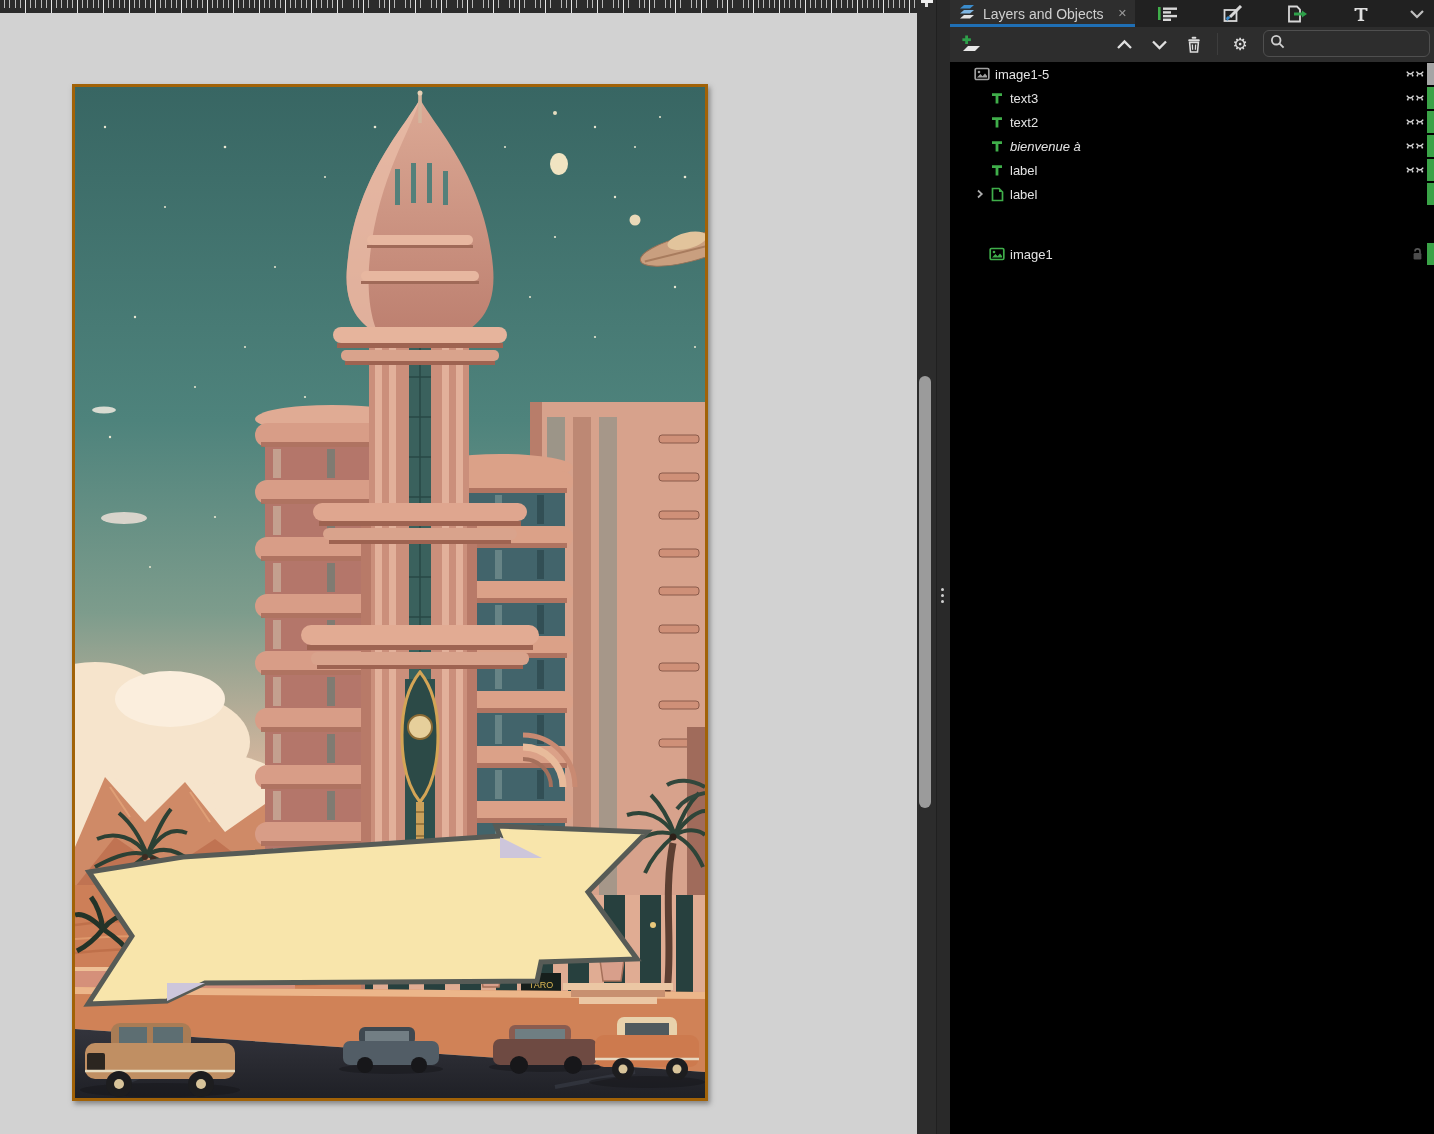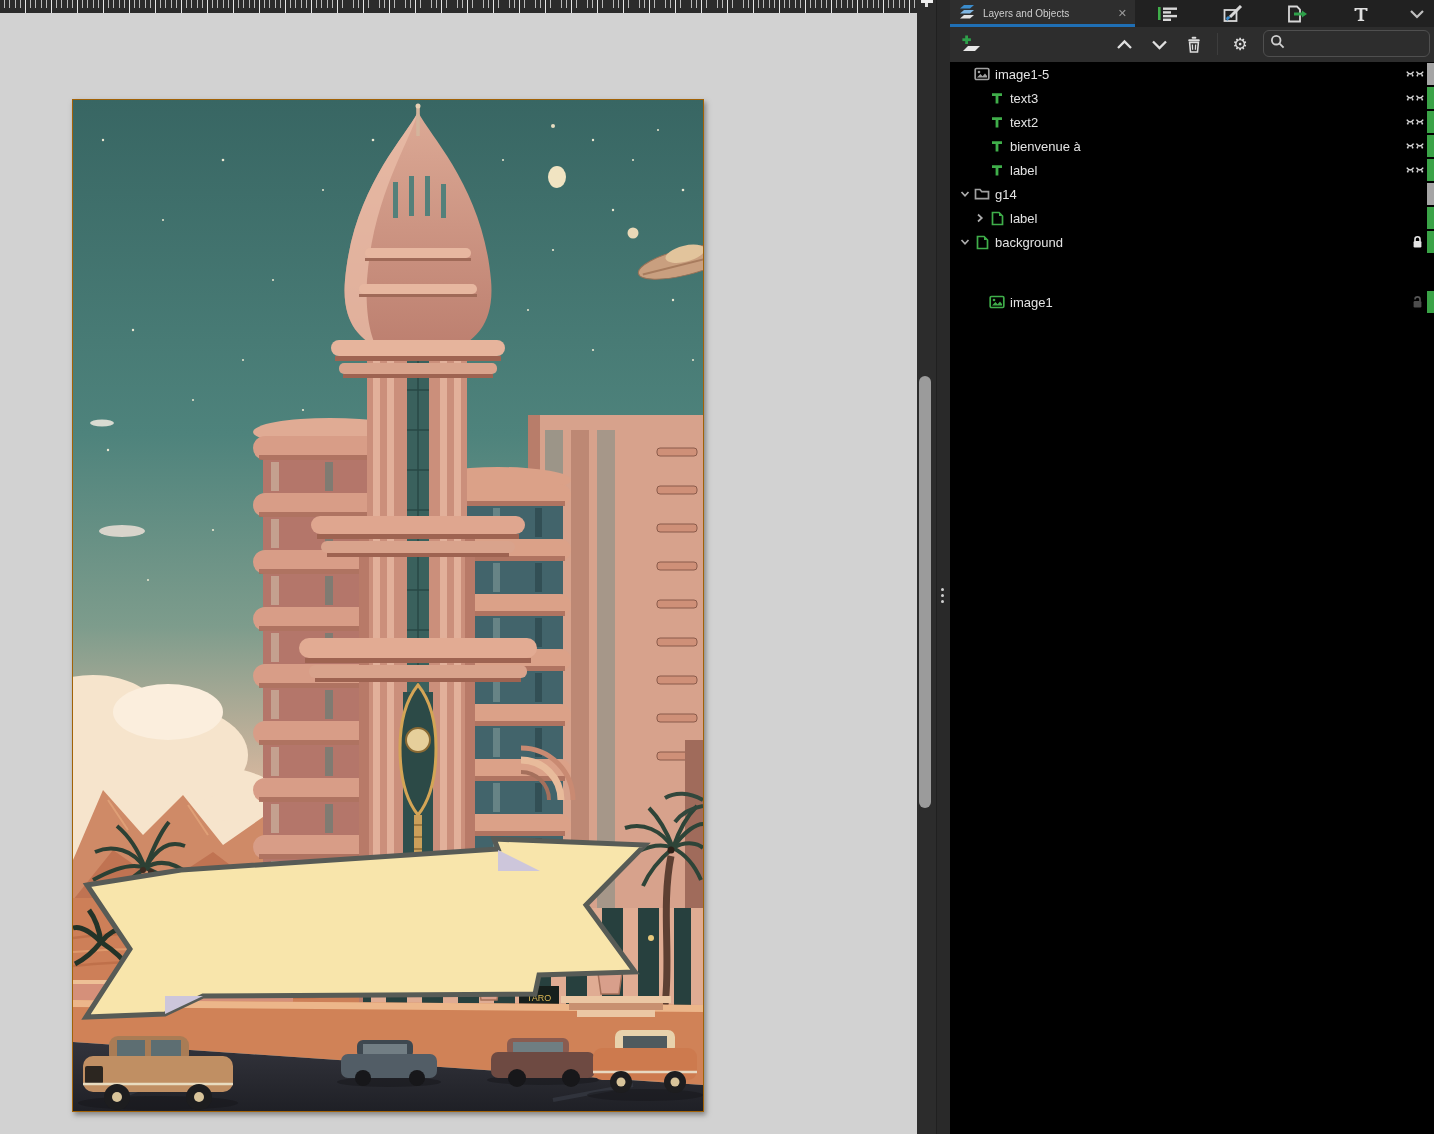--- a/index.html
+++ b/index.html
@@ -5,39 +5,39 @@
   html,body{margin:0;padding:0;background:#1e1e1e;}
   .screen{position:relative;width:1434px;height:1134px;overflow:hidden;
           font-family:"Liberation Sans",sans-serif;background:#d2d2d2;}
   
   .ruler{position:absolute;left:0;top:0;width:917px;height:13px;background:#2b2b2b;
     background-image:
       repeating-linear-gradient(90deg, transparent 0px, transparent 25px, #e6e6e6 25px, #e6e6e6 26px),
       repeating-linear-gradient(90deg, transparent 0px, transparent 4.3px, #b9b9b9 4.3px, #b9b9b9 5.2px);
     background-size:auto 100%, auto 62%;background-repeat:repeat-x;background-position:top left;}
   .canvas-bg{position:absolute;left:0;top:13px;width:917px;height:1121px;background:#d2d2d2;}
-  .page{position:absolute;left:72px;top:99px;width:630px;height:1011px;background:#fff;
-        border:1px solid #a16207;box-sizing:content-box;
+  .page{position:absolute;left:72px;top:84px;width:630px;height:1011px;background:#fff;
+        border:3px solid #a16207;box-sizing:content-box;
         box-shadow:2px 3px 5px rgba(70,70,70,.55);}
   .page svg{display:block;}
   
   .scroll-col{position:absolute;left:917px;top:0;width:19px;height:1134px;background:#2c2c2c;}
   .scroll-thumb{position:absolute;left:919px;top:376px;width:12px;height:432px;border-radius:6px;background:#9b9b9b;}
   .scroll-top-mark{position:absolute;left:921px;top:0;width:12px;height:3px;background:#f0f0f0;}
   .scroll-top-mark:after{content:"";position:absolute;left:4px;top:3px;width:3px;height:4px;background:#e0e0e0;}
   .splitter{position:absolute;left:936px;top:0;width:14px;height:1134px;background:#292929;border-left:1px solid #202020;}
   .splitter .dots{position:absolute;left:4px;top:588px;display:flex;flex-direction:column;gap:3px;}
   .splitter .dots i{width:3px;height:3px;border-radius:50%;background:#cfcfcf;}
   
   .panel{position:absolute;left:950px;top:0;width:484px;height:1134px;background:#262626;color:#e3e3e3;}
   .tabbar{position:absolute;left:0;top:0;width:484px;height:27px;background:#212121;border-bottom:1px solid #1a1a1a;}
   .tab-active{position:absolute;left:0;top:0;width:185px;height:27px;background:#2e2e2e;
               display:flex;align-items:center;gap:7px;padding:0 8px;box-sizing:border-box;}
   .tab-active:after{content:"";position:absolute;left:0;bottom:0;width:100%;height:3px;background:#1f6fb5;}
-  .tab-label{font-size:10px;color:#cfcfcf;white-space:nowrap;flex:1;}
+  .tab-label{font-size:14px;color:#cfcfcf;white-space:nowrap;flex:1;}
   .tab-close{font-size:11px;color:#9a9a9a;cursor:default;}
   .tab-ico{position:absolute;top:4px;width:34px;height:19px;display:flex;align-items:center;justify-content:center;}
   
   .ptoolbar{position:absolute;left:0;top:27px;width:484px;height:35px;background:#2d2d2d;border-bottom:1px solid #1e1e1e;}
   .tbtn{position:absolute;top:4px;width:28px;height:26px;display:flex;align-items:center;justify-content:center;}
   .tsep{position:absolute;left:267px;top:6px;width:1px;height:22px;background:#3d3d3d;}
   .search{position:absolute;left:313px;top:3px;width:167px;height:27px;border:1px solid #4f4f4f;border-radius:6px;
           background:#2d2d2d;display:flex;align-items:center;padding:0 6px;box-sizing:border-box;gap:4px;}
   .search input{flex:1;background:transparent;border:none;outline:none;color:#ddd;font-size:12px;min-width:0;}
   
@@ -580,21 +580,21 @@
                   <path d="M6,5.2 L7,7.4"></path>
                   <path d="M10.4,2.6 Q13.8,7.4 17.2,2.6"></path>
                   <path d="M12,5.2 L11,7.4"></path>
                   <path d="M15.6,5.2 L16.6,7.4"></path>
                 </g>
               </svg>
             </span>
           </span>
           <span class="strip" style="background: rgb(58, 163, 71);"></span>
         </div>
-        <div class="lrow" style="padding-left: 23px;">
+        <div class="lrow" style="padding-left: 23px; font-style: italic;">
           <span class="chev"></span>
           <span class="tico">
             <svg width="14" height="14" viewBox="0 0 14 14">
               <path d="M2,2.2 h10 v2.8 h-3.6 v7.4 h-2.8 v-7.4 h-3.6 z" fill="#3fae4a"></path>
             </svg>
           </span>
           <span class="llabel">bienvenue à</span>
           <span class="rgt">
             <span class="eye">
               <svg width="18" height="10" viewBox="0 0 18 10">
@@ -628,72 +628,34 @@
                   <path d="M6,5.2 L7,7.4"></path>
                   <path d="M10.4,2.6 Q13.8,7.4 17.2,2.6"></path>
                   <path d="M12,5.2 L11,7.4"></path>
                   <path d="M15.6,5.2 L16.6,7.4"></path>
                 </g>
               </svg>
             </span>
           </span>
           <span class="strip" style="background: rgb(58, 163, 71);"></span>
         </div>
-        <div class="lrow" style="padding-left: 8px;">
-          <span class="chev">
-            <svg width="10" height="10" viewBox="0 0 10 10">
-              <path d="M1.5,3 L5,6.8 L8.5,3" fill="none" stroke="#adadad" stroke-width="1.7"></path>
-            </svg>
-          </span>
-          <span class="tico">
-            <svg width="16" height="14" viewBox="0 0 16 14">
-              <path d="M1.5,2.5 h4.5 l1.8,2.2 h6.7 v7 h-13 z" fill="none" stroke="#a0a0a0" stroke-width="1.7"></path>
-            </svg>
-          </span>
-          <span class="llabel">g14</span>
-          <span class="rgt"></span>
-          <span class="strip" style="background: rgb(165, 165, 165);"></span>
-        </div>
         <div class="lrow" style="padding-left: 23px;">
           <span class="chev">
             <svg width="10" height="10" viewBox="0 0 10 10">
               <path d="M3,1.5 L6.8,5 L3,8.5" fill="none" stroke="#adadad" stroke-width="1.7"></path>
             </svg>
           </span>
           <span class="tico">
             <svg width="15" height="15" viewBox="0 0 15 15">
               <path d="M2.5,1.5 h6.5 l3.5,3.5 v8.5 h-10 z" fill="none" stroke="#3fae4a" stroke-width="1.7"></path>
               <path d="M9,1.5 v3.5 h3.5 z" fill="#3fae4a"></path>
             </svg>
           </span>
           <span class="llabel">label</span>
           <span class="rgt"></span>
-          <span class="strip" style="background: rgb(58, 163, 71);"></span>
-        </div>
-        <div class="lrow" style="padding-left: 8px;">
-          <span class="chev">
-            <svg width="10" height="10" viewBox="0 0 10 10">
-              <path d="M1.5,3 L5,6.8 L8.5,3" fill="none" stroke="#adadad" stroke-width="1.7"></path>
-            </svg>
-          </span>
-          <span class="tico">
-            <svg width="15" height="15" viewBox="0 0 15 15">
-              <path d="M2.5,1.5 h6.5 l3.5,3.5 v8.5 h-10 z" fill="none" stroke="#3fae4a" stroke-width="1.7"></path>
-              <path d="M9,1.5 v3.5 h3.5 z" fill="#3fae4a"></path>
-            </svg>
-          </span>
-          <span class="llabel">background</span>
-          <span class="rgt">
-            <span class="lockbox">
-              <svg width="13" height="14" viewBox="0 0 13 14">
-                <path d="M4,6 V4.2 a2.5,2.5 0 0 1 5,0 V6" fill="none" stroke="#e6e6e6" stroke-width="1.6"></path>
-                <rect x="2.6" y="6" width="7.8" height="6.4" rx="1.2" fill="#e6e6e6"></rect>
-              </svg>
-            </span>
-          </span>
           <span class="strip" style="background: rgb(58, 163, 71);"></span>
         </div>
         <div class="lrow" style="padding-left: 23px; margin-top: 36px;">
           <span class="chev"></span>
           <span class="tico">
             <svg width="16" height="14" viewBox="0 0 16 14">
               <rect x="1.2" y="1.5" width="13.6" height="11" rx="1.2" fill="none" stroke="#3fae4a" stroke-width="1.7"></rect>
               <circle cx="5" cy="5" r="1.3" fill="#3fae4a"></circle>
               <path d="M3,10.5 l3.4,-3.4 l2.2,2.2 l2.4,-2.8 l2,2.6 v1.4 z" fill="#3fae4a"></path>
             </svg>

